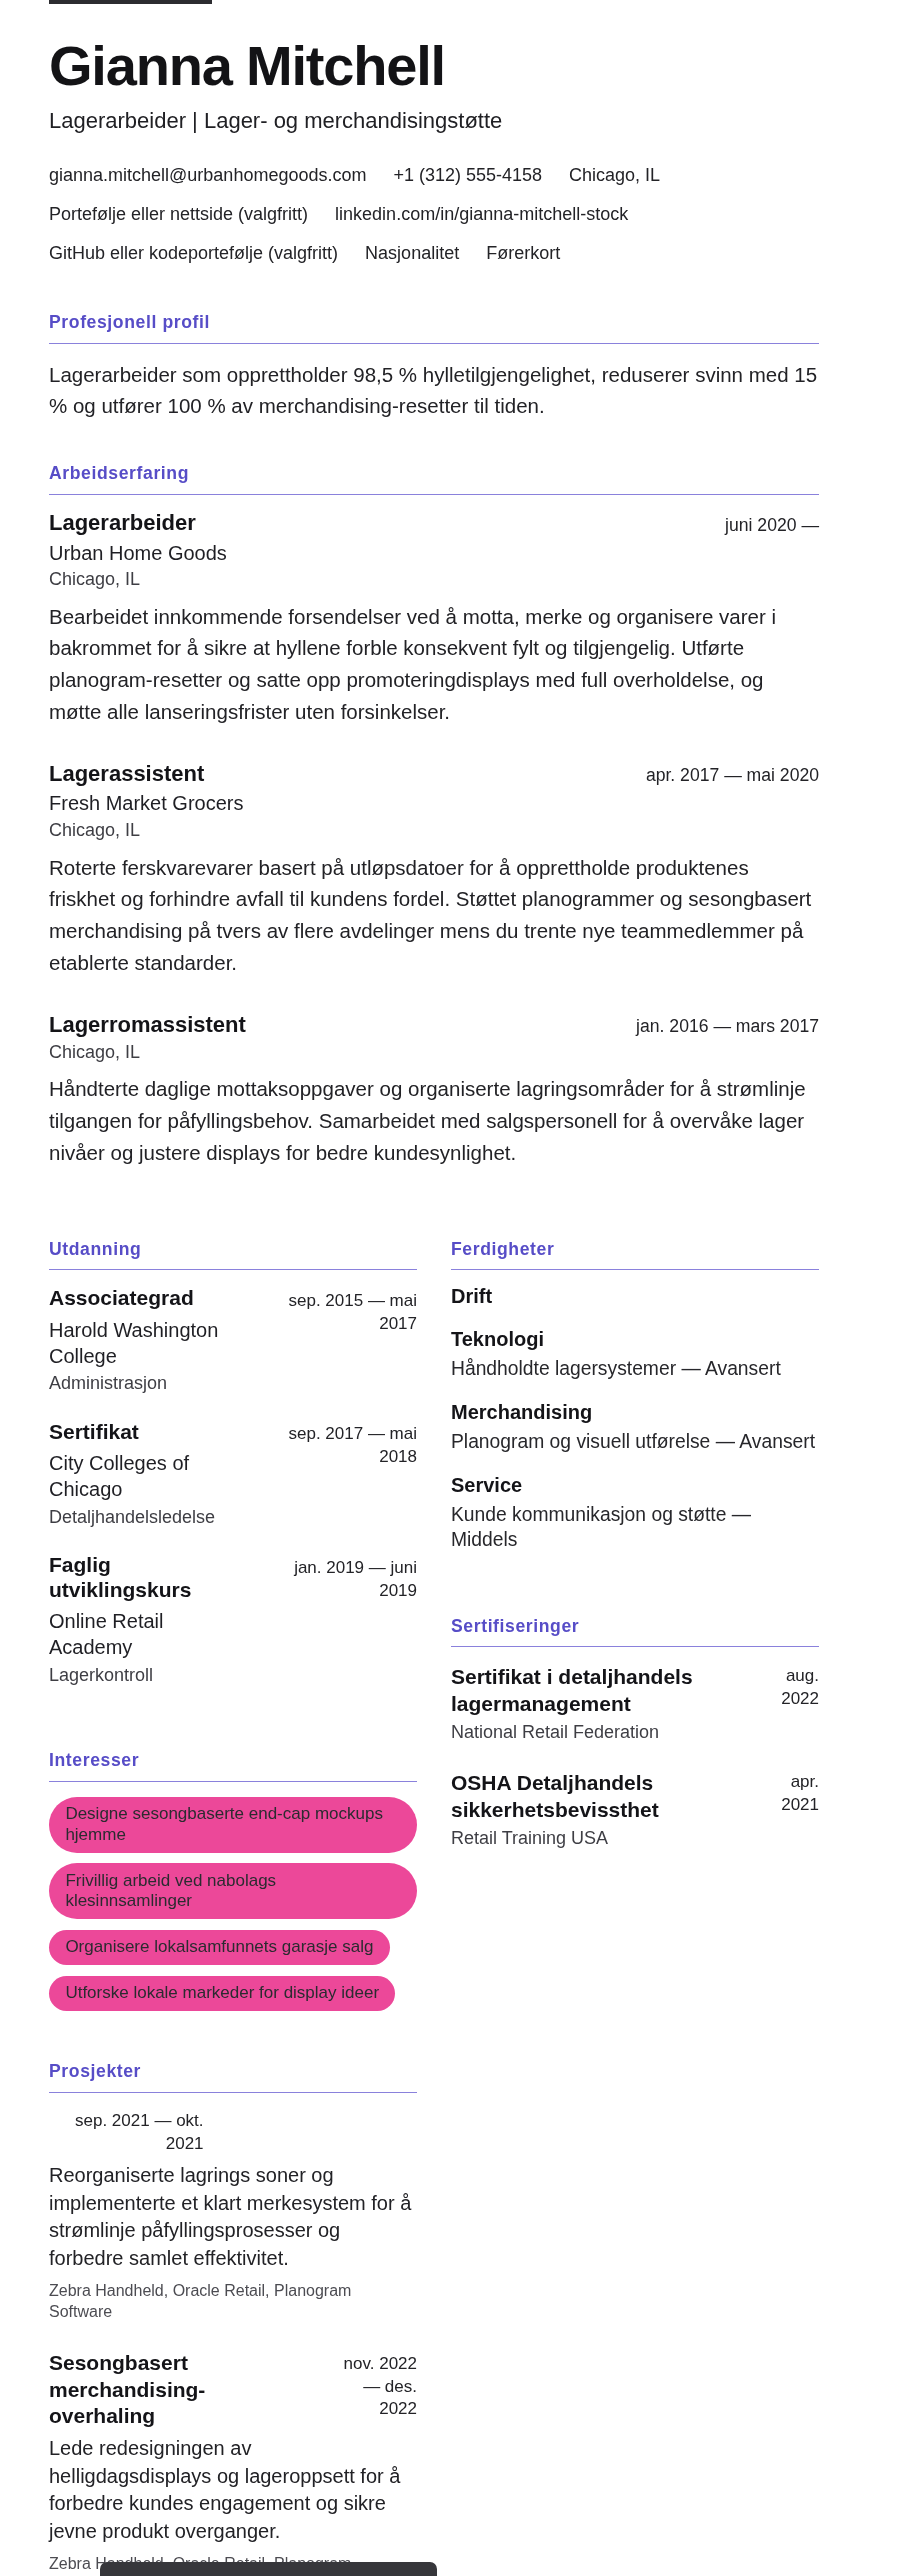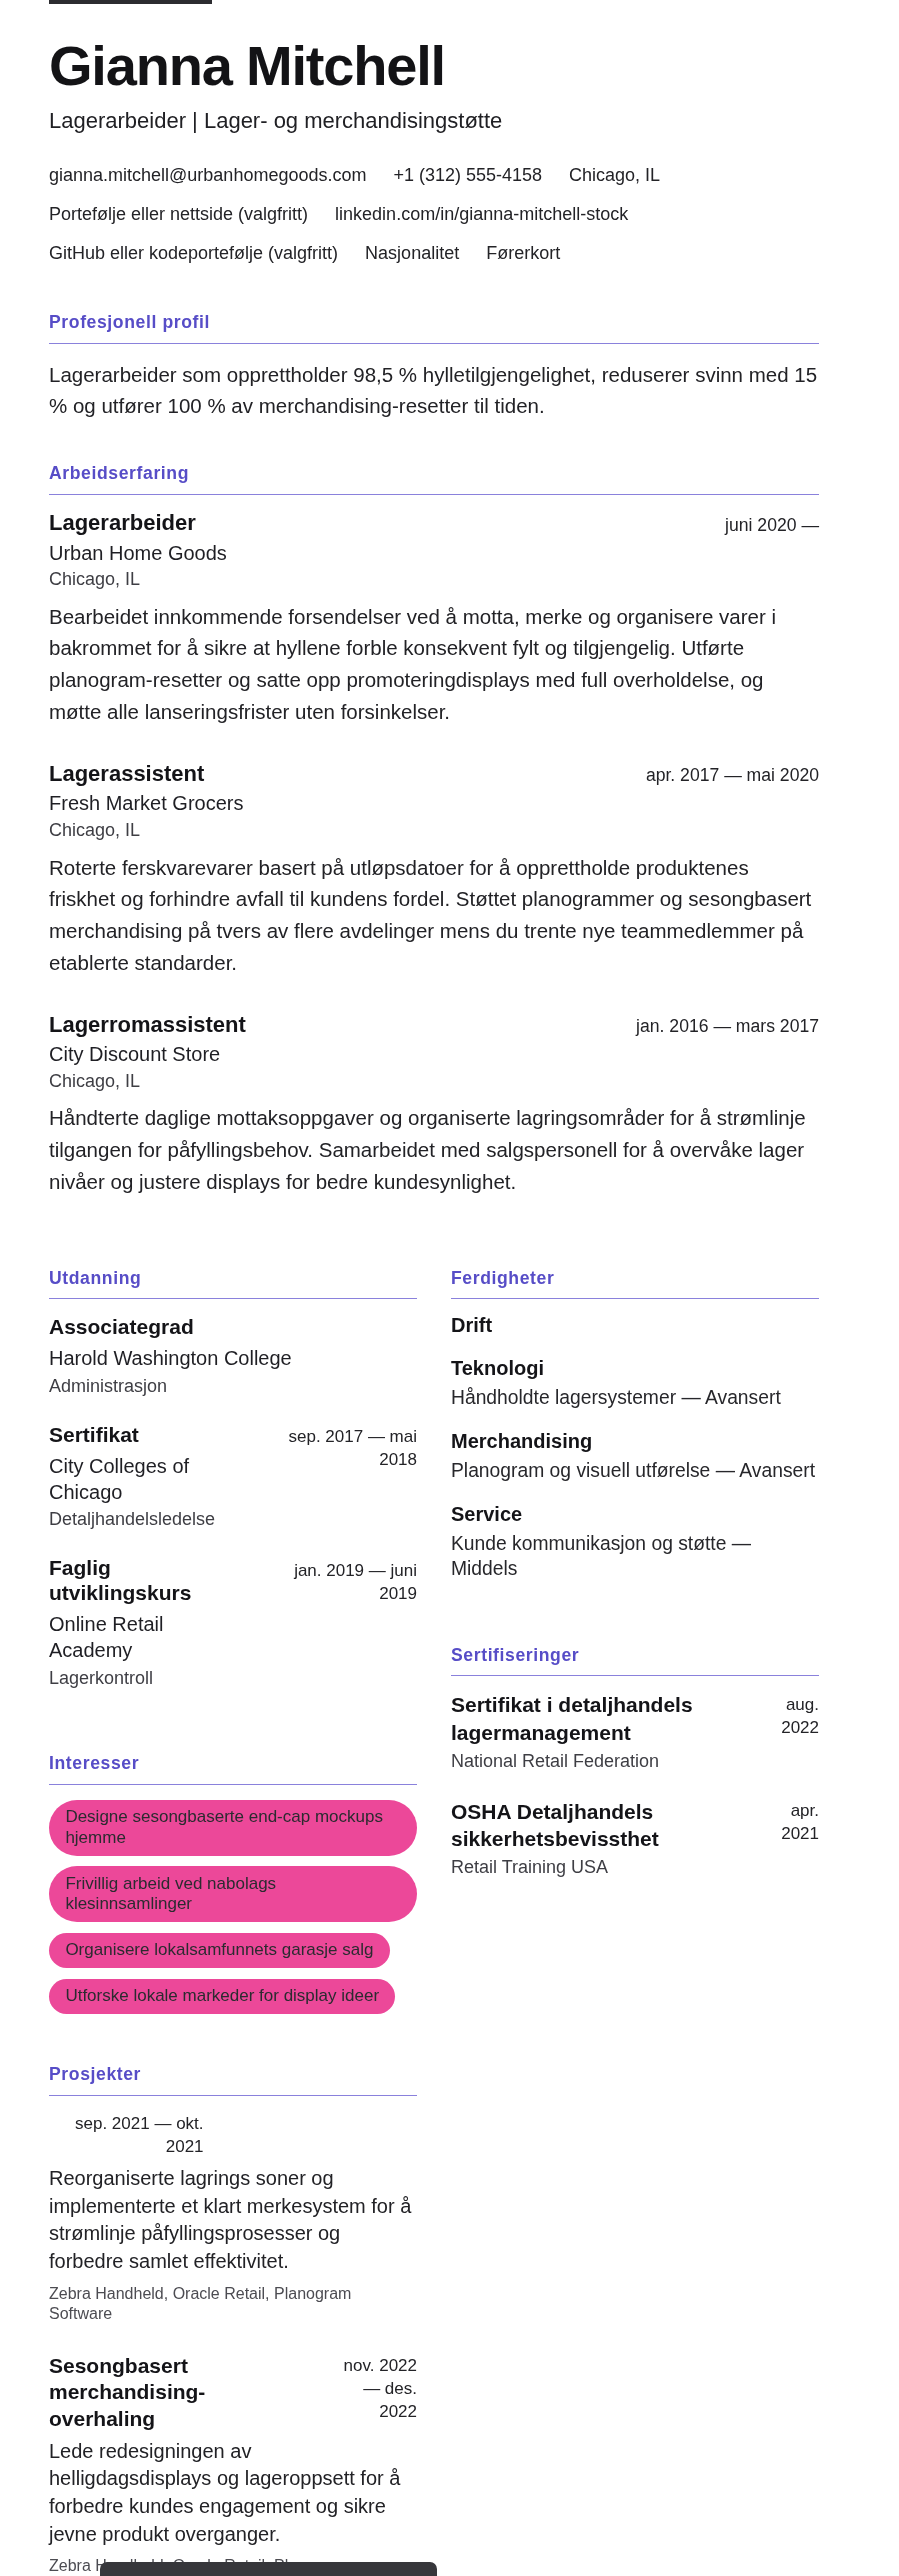--- a/index.html
+++ b/index.html
@@ -159,39 +159,39 @@
         <div class="company">Fresh Market Grocers</div>
         <div class="location">Chicago, IL</div>
         <div class="job-desc">Roterte ferskvarevarer basert på utløpsdatoer for å opprettholde produktenes friskhet og forhindre avfall til kundens fordel. Støttet planogrammer og sesongbasert merchandising på tvers av flere avdelinger mens du trente nye teammedlemmer på etablerte standarder.</div>
       </div>
 
       <div class="job">
         <div class="entry-head">
           <div class="job-title">Lagerromassistent</div>
           <div class="job-dates">jan. 2016 — mars 2017</div>
         </div>
-        <div class="company">City Discount Store</div>
         <div class="location">Chicago, IL</div>
         <div class="job-desc">Håndterte daglige mottaksoppgaver og organiserte lagringsområder for å strømlinje tilgangen for påfyllingsbehov. Samarbeidet med salgspersonell for å overvåke lager nivåer og justere displays for bedre kundesynlighet.</div>
       </div>
     </div>
 
     <div class="grid">
 
       <div>
 
         <div>
           <div class="section-heading">Utdanning</div>
 
           <div class="edu">
             <div class="edu-left">
               <div class="edu-degree">Associategrad</div>
               <div class="edu-school">Harold Washington College</div>
               <div class="edu-field">Administrasjon</div>
             </div>
+            <div class="edu-dates">sep. 2015 — mai 2017</div>
           </div>
 
           <div class="edu">
             <div class="edu-left">
               <div class="edu-degree">Sertifikat</div>
               <div class="edu-school">City Colleges of Chicago</div>
               <div class="edu-field">Detaljhandelsledelse</div>
             </div>
             <div class="edu-dates">sep. 2017 — mai 2018</div>
           </div>

